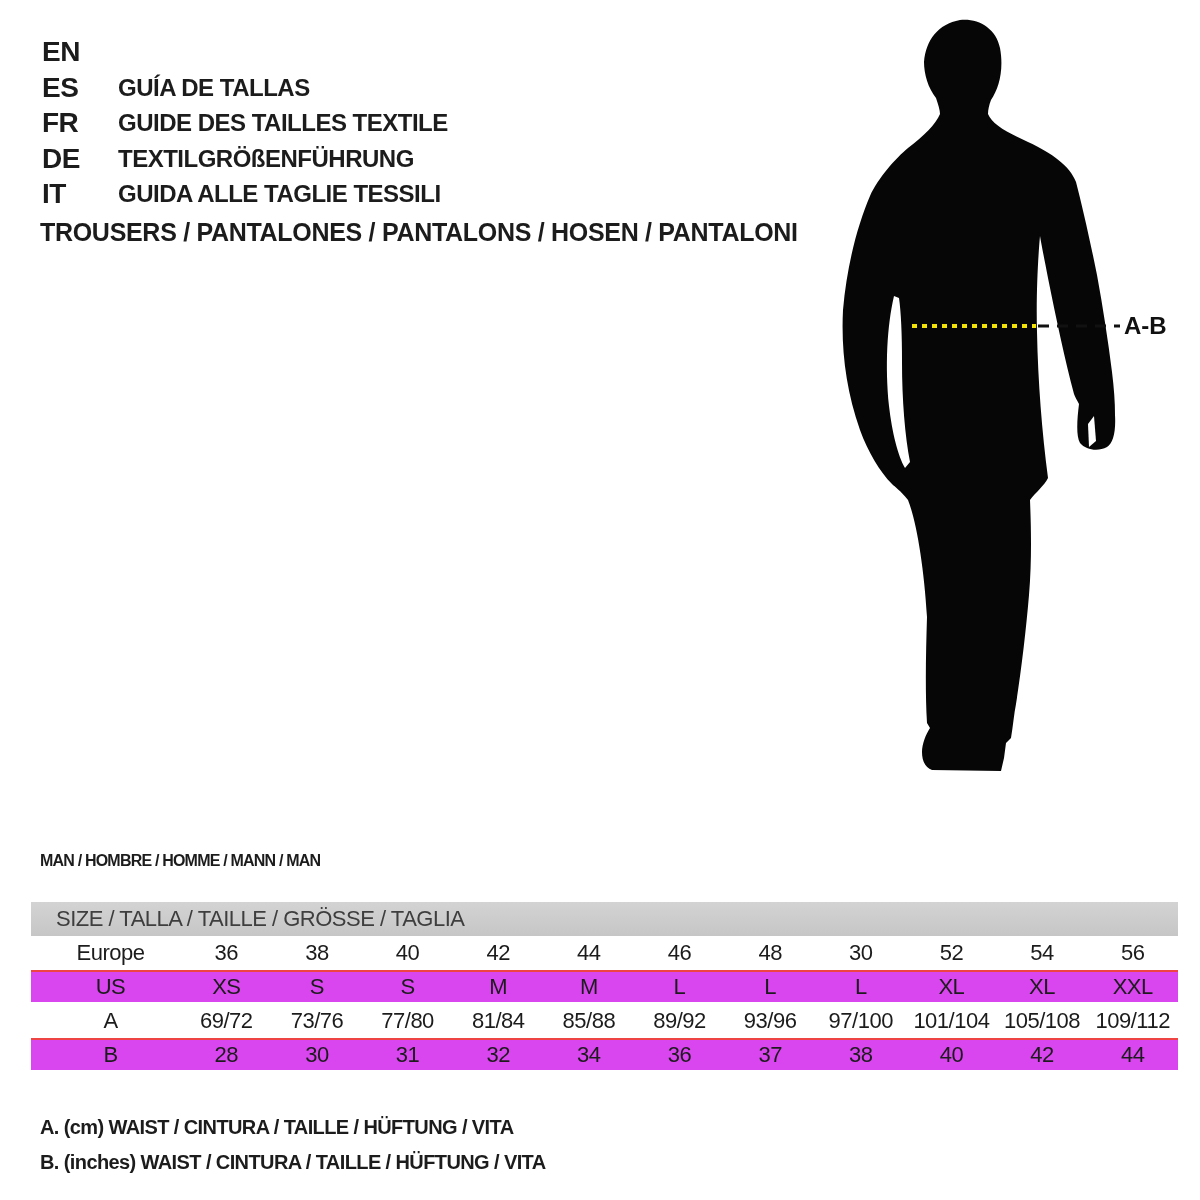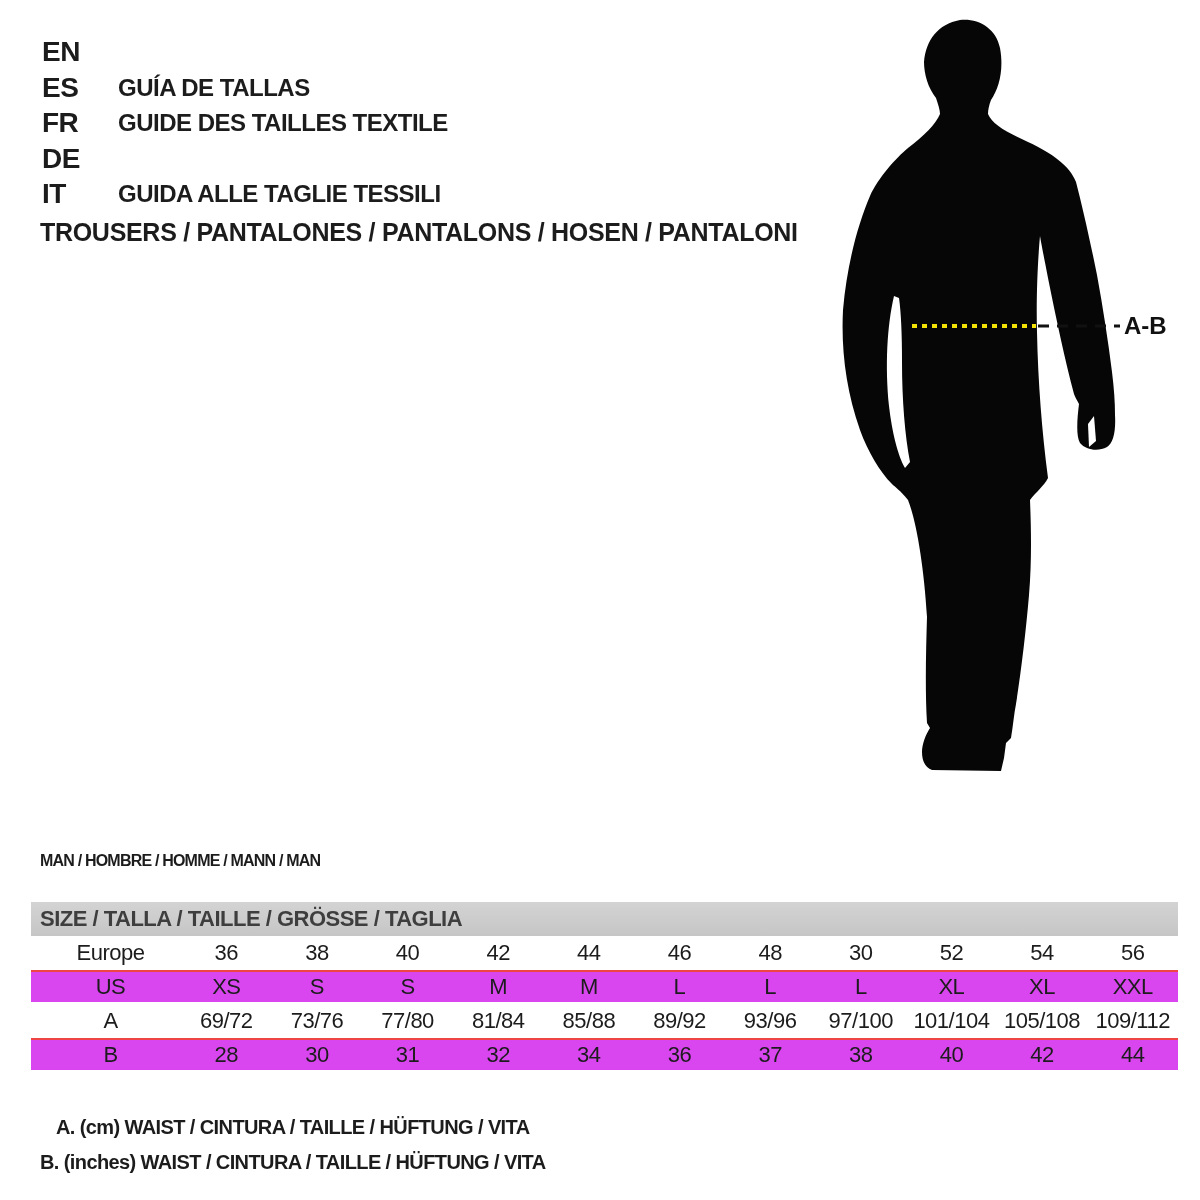--- a/index.html
+++ b/index.html
@@ -21,51 +21,52 @@
   .section-heading{
     position:absolute;left:40px;top:852px;font-size:16px;font-weight:700;
     letter-spacing:-0.8px;white-space:nowrap;
   }
   
   .figure-wrap{position:absolute;left:820px;top:0;width:380px;height:800px;}
   
   .size-table{position:absolute;left:31px;top:902px;width:1147px;font-size:22px;}
   .table-header{
     height:34px;line-height:34px;background:linear-gradient(#d3d3d3,#c6c6c6);
-    color:#3e3e3e;font-weight:700;padding-left:9px;letter-spacing:-0.5px;
+    color:#3e3e3e;font-weight:400;padding-left:25px;letter-spacing:-0.5px;
     box-sizing:border-box;
   }
   .t-row{
     display:grid;grid-template-columns:150px repeat(11,1fr);
     height:34px;align-items:center;box-sizing:border-box;
   }
   .t-row.alt{background:#d946ef;border-top:2px solid #ef4444;border-bottom:2px solid #ffffff;}
   .t-label{padding-left:9px;text-align:center;letter-spacing:-0.5px;}
   .t-cell{text-align:center;letter-spacing:-0.5px;}
   
   .footnotes{position:absolute;left:40px;top:1110px;}
-  .footnote{font-size:20px;font-weight:700;letter-spacing:-0.6px;line-height:35px;white-space:nowrap;text-align:center;}
+  .footnote{font-size:20px;font-weight:700;letter-spacing:-0.6px;line-height:35px;white-space:nowrap;}
 </style>
 </head>
 <body>
 
 <div class="lang-block">
   <div class="lang-row">
     <span class="lang-code">EN</span>
   </div>
   <div class="lang-row">
     <span class="lang-code">ES</span>
     <span class="lang-label">GUÍA DE TALLAS</span>
   </div>
   <div class="lang-row">
     <span class="lang-code">FR</span>
     <span class="lang-label">GUIDE DES TAILLES TEXTILE</span>
   </div>
   <div class="lang-row">
     <span class="lang-code">DE</span>
+    <span class="lang-label">TEXTILGRÖßENFÜHRUNG</span>
   </div>
   <div class="lang-row">
     <span class="lang-code">IT</span>
     <span class="lang-label">GUIDA ALLE TAGLIE TESSILI</span>
   </div>
 </div>
 
 <div class="product-heading">TROUSERS / PANTALONES / PANTALONS / HOSEN / PANTALONI</div>
 
 <div class="figure-wrap">

